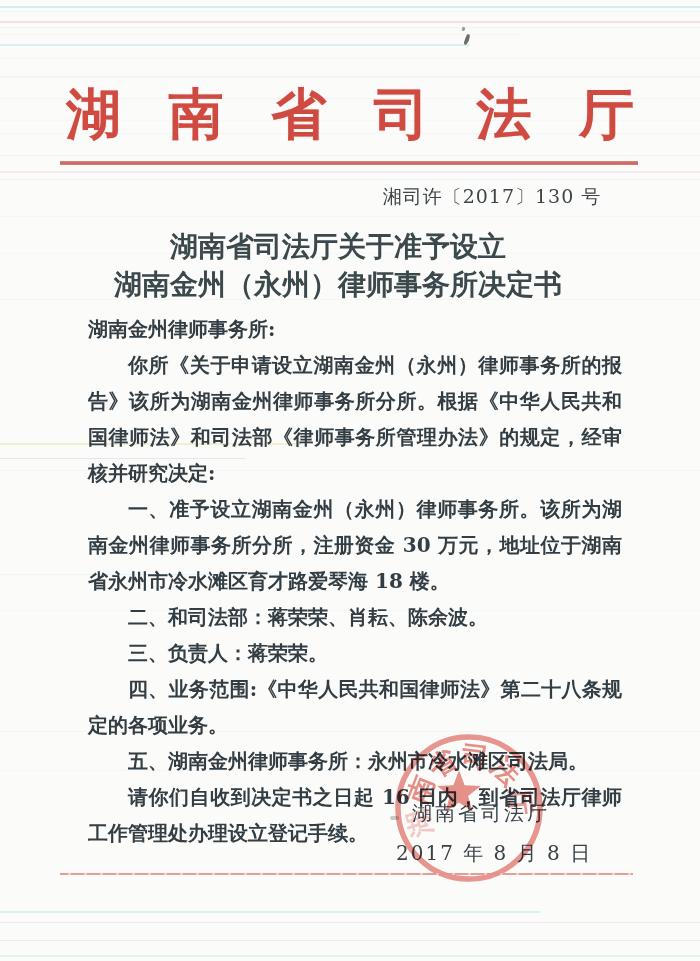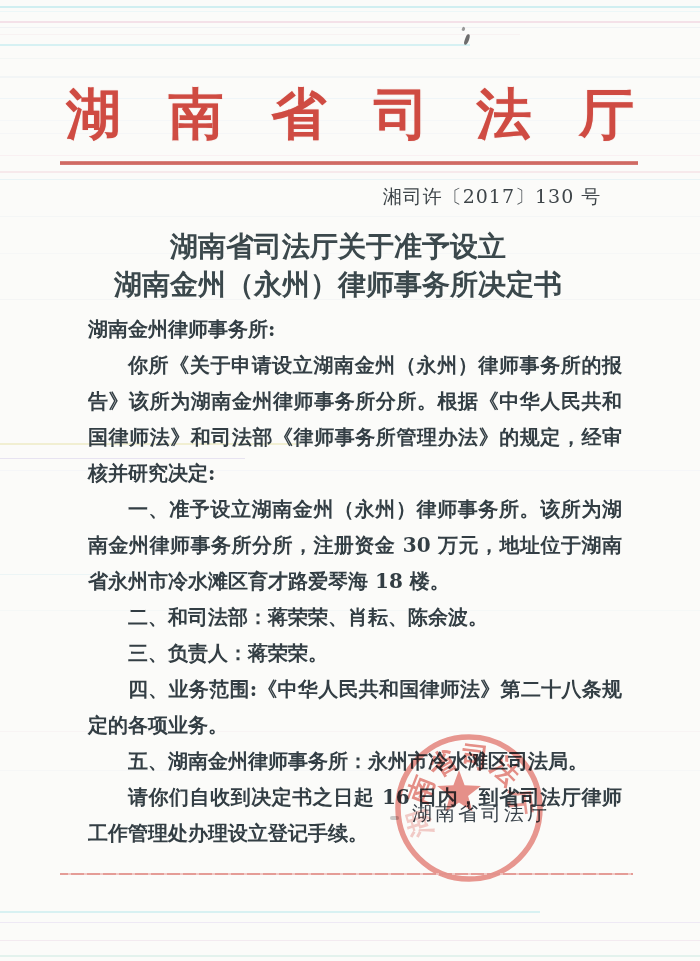--- a/index.html
+++ b/index.html
@@ -121,20 +121,21 @@
     <p class="indent">一、准予设立湖南金州（永州）律师事务所。该所为湖南金州律师事务所分所，注册资金 30 万元，地址位于湖南省永州市冷水滩区育才路爱琴海 18 楼。</p>
     <p class="indent">二、和司法部：蒋荣荣、肖耘、陈余波。</p>
     <p class="indent">三、负责人：蒋荣荣。</p>
     <p class="indent">四、业务范围:《中华人民共和国律师法》第二十八条规定的各项业务。</p>
     <p class="indent">五、湖南金州律师事务所：永州市冷水滩区司法局。</p>
     <p class="indent">请你们自收到决定书之日起 16 日内，到省司法厅律师工作管理处办理设立登记手续。</p>
   </div>
 
   <div class="sig-block">
     <div class="sig-agency">湖南省司法厅</div>
+    <div class="sig-date">2017 年 8 月 8 日</div>
   </div>
 
   <svg class="seal" viewBox="0 0 170 158">
     <circle cx="83" cy="80" r="71" fill="none" stroke="#e0635a" stroke-width="5.5" opacity="0.78"></circle>
     <polygon opacity="0.82" fill="#e0635a" points="73,42 78.6,57.2 94.9,57.9 82.1,68 86.5,83.6 73,74.6 59.5,83.6 63.9,68 51.1,57.9 67.4,57.2"></polygon>
     <g font-family="&quot;DejaVu Serif&quot;,&quot;Liberation Serif&quot;,serif" font-weight="bold" font-size="27" fill="#dd5a50" text-anchor="middle">
       <text x="33.3" y="95.2" transform="rotate(-107 33.3 95.2)" dominant-baseline="central" opacity="0.35">湖</text>
       <text x="34.5" y="61.4" transform="rotate(-69 34.5 61.4)" dominant-baseline="central" opacity="0.8">南</text>
       <text x="56.2" y="35.4" transform="rotate(-31 56.2 35.4)" dominant-baseline="central" opacity="0.8">省</text>
       <text x="89.3" y="28.4" transform="rotate(7 89.3 28.4)" dominant-baseline="central" opacity="0.8">司</text>

